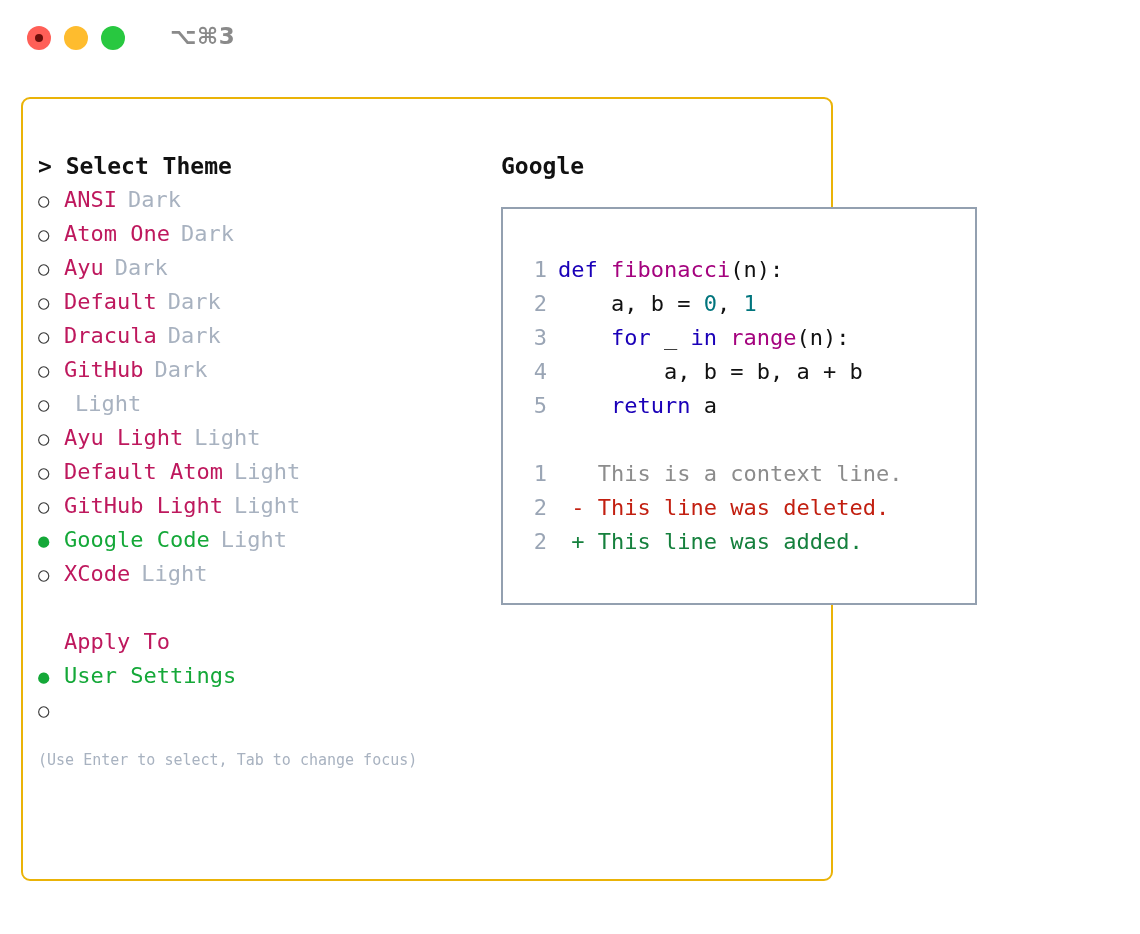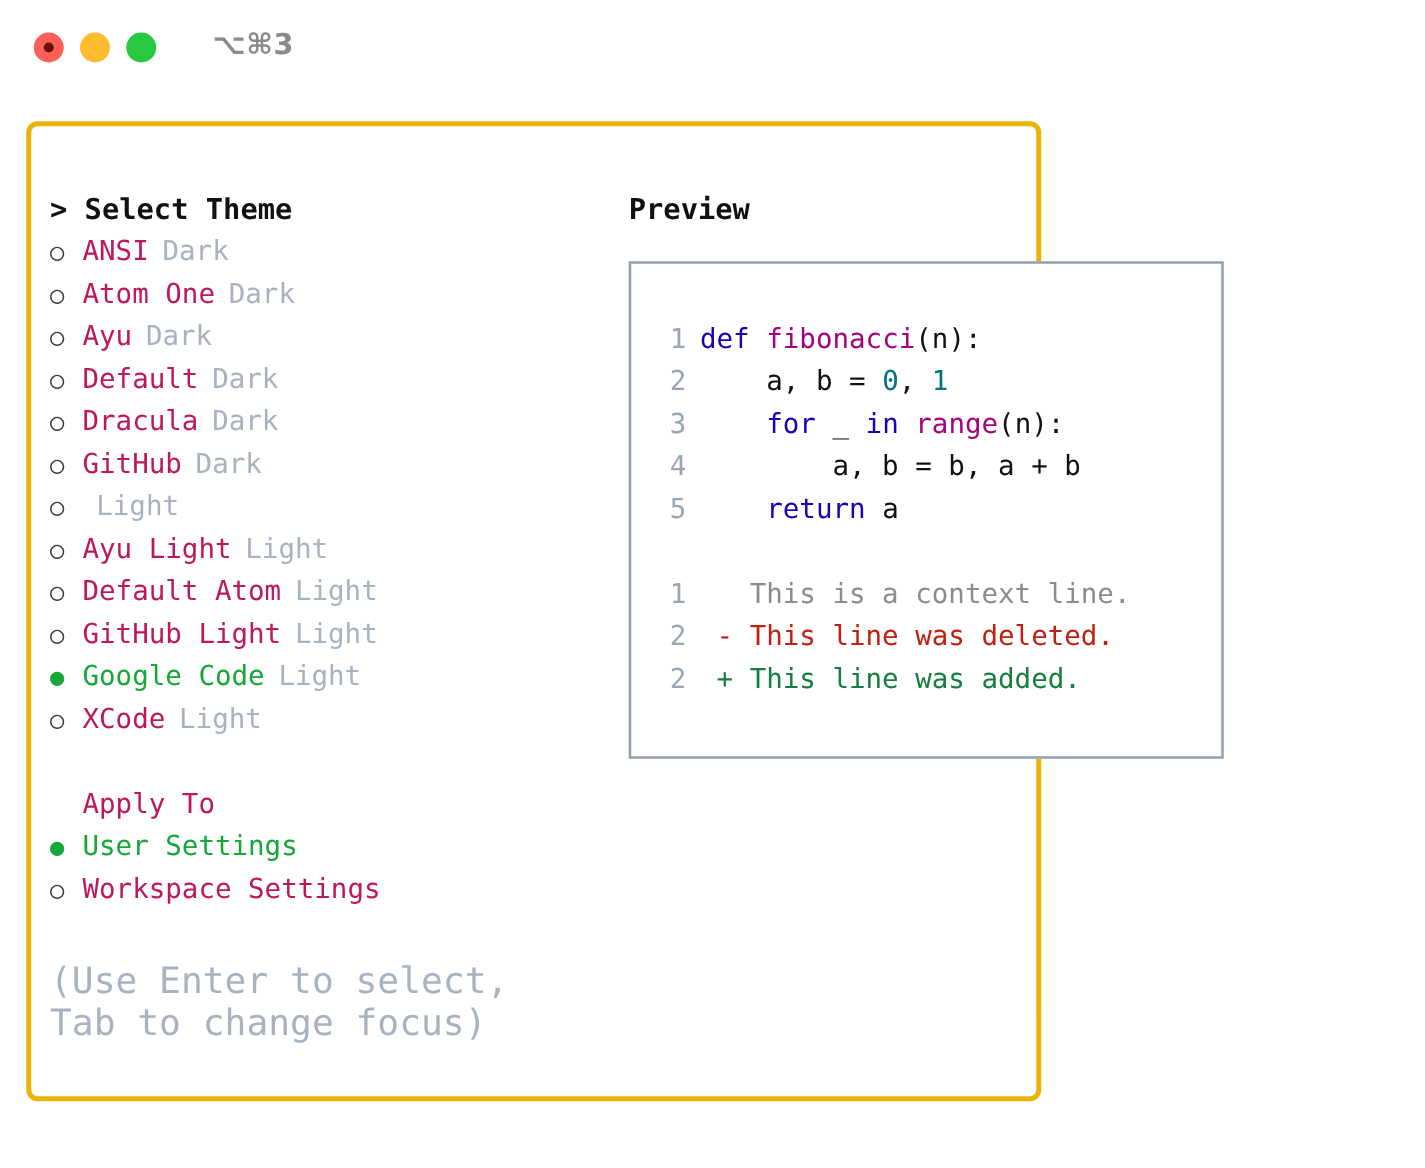--- a/index.html
+++ b/index.html
@@ -72,21 +72,21 @@
     white-space: pre;
   }
 
   
   .panel {
     position: absolute;
     left: 21px;
     top: 97px;
     width: 812px;
     height: 784px;
-    border: 4px solid #eab308;
+    border: 2px solid #eab308;
     border-radius: 9px;
     background: #ffffff;
     box-sizing: border-box;
   }
 
   .columns {
     position: absolute;
     left: 0; top: 0;
     width: 100%;
     height: 100%;
@@ -147,22 +147,22 @@
     align-items: baseline;
     line-height: 34px;
     height: 34px;
     font-size: 22px;
     white-space: pre;
     color: #27272b;
     margin-top: 34px;
   }
 
   .hint {
-    margin-top: 38px;
-    font-size: 29px;
+    margin-top: 16px;
+    font-size: 15px;
     line-height: 34px;
     color: #a8b2c0;
     width: 410px;
     white-space: pre-wrap;
   }
 
   
   .preview-box {
     margin-top: 24px;
     width: 476px;
@@ -239,28 +239,28 @@
             <div class="opt-row selected"><span class="marker sel">●</span><span class="opt-label">Google Code</span><span class="opt-badge">Light</span></div>
             <div class="opt-row"><span class="marker">○</span><span class="opt-label">XCode</span><span class="opt-badge">Light</span></div>
           </div>
 
         <div class="section-head">
           <span class="marker"> </span>
           <span class="opt-label">Apply To</span>
         </div>
         <div class="list" id="apply-list">
             <div class="opt-row selected"><span class="marker sel">●</span><span class="opt-label">User Settings</span></div>
-            <div class="opt-row"><span class="marker">○</span><span class="opt-label">Workspace Settings</span></div>
+            <div class="opt-row"><span class="marker">○</span></div>
           </div>
 
         <div class="hint">(Use Enter to select, Tab to change focus)</div>
       </div>
 
       <div class="right-col">
-        <div class="heading">Preview</div>
+        <div class="heading">Google</div>
         <div class="preview-box">
           <div class="code" id="code-block"><div class="code-line"><span class="ln">1</span><span class="code-text"><span class="t-kw">def</span><span class="t-pln"> </span><span class="t-fn">fibonacci</span><span class="t-pln">(n):</span></span></div><div class="code-line"><span class="ln">2</span><span class="code-text"><span class="t-pln">    a, b = </span><span class="t-num">0</span><span class="t-pln">, </span><span class="t-num">1</span></span></div><div class="code-line"><span class="ln">3</span><span class="code-text"><span class="t-pln">    </span><span class="t-kw">for</span><span class="t-pln"> _ </span><span class="t-kw">in</span><span class="t-pln"> </span><span class="t-fn">range</span><span class="t-pln">(n):</span></span></div><div class="code-line"><span class="ln">4</span><span class="code-text"><span class="t-pln">        a, b = b, a + b</span></span></div><div class="code-line"><span class="ln">5</span><span class="code-text"><span class="t-pln">    </span><span class="t-kw">return</span><span class="t-pln"> a</span></span></div><div class="spacer"></div><div class="code-line"><span class="ln">1</span><span class="code-text"><span class="t-ctx">   This is a context line.</span></span></div><div class="code-line"><span class="ln">2</span><span class="code-text"><span class="t-del"> - This line was deleted.</span></span></div><div class="code-line"><span class="ln">2</span><span class="code-text"><span class="t-add"> + This line was added.</span></span></div></div>
         </div>
       </div>
 
     </div>
   </div>
 </div>
 
 </body></html>

